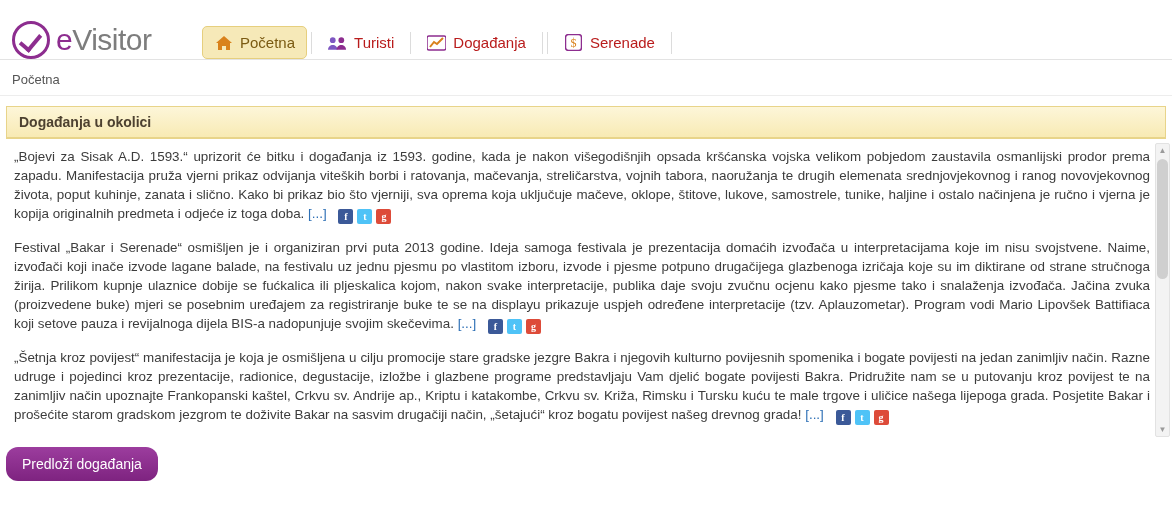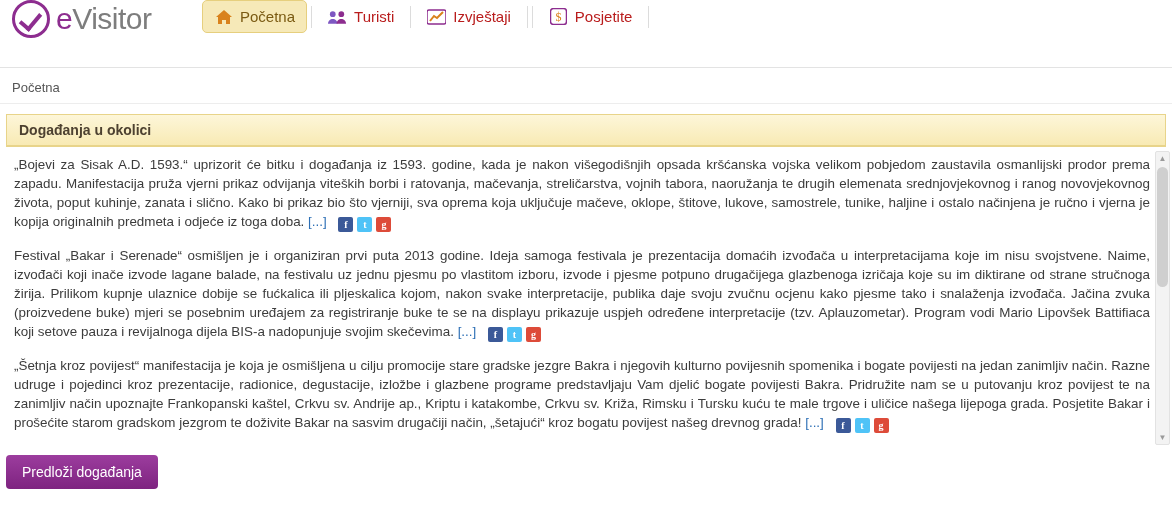--- a/index.html
+++ b/index.html
@@ -11,23 +11,23 @@
     height: 505px;
     background: #ffffff;
     font-family: "Liberation Sans", sans-serif;
     font-size: 13px;
     color: #333;
     overflow: hidden;
   }
 
   
   .header {
-    height: 68px;
-    display: flex;
-    align-items: flex-start;
+    height: 60px;
+    display: flex;
+    align-items: flex-end;
     border-bottom: 1px solid #e3e3e3;
     padding: 0 12px;
     box-sizing: border-box;
   }
   .logo {
     display: flex;
     align-items: center;
     width: 172px;
     flex: 0 0 172px;
   }
@@ -209,21 +209,21 @@
     padding: 6px 0 0 6px;
   }
   .propose-btn {
     display: inline-block;
     background: #8d2d8f;
     background: linear-gradient(#9c3d9e, #7e2380);
     color: #fff;
     font-size: 14px;
     padding: 9px 16px;
     border: none;
-    border-radius: 4px;
+    border-radius: 12px;
     cursor: pointer;
     font-family: "Liberation Sans", sans-serif;
   }
 </style>
 </head>
 <body>
 
 <div class="header">
   <div class="logo">
     <span class="logo-mark"></span>
@@ -257,36 +257,36 @@
 
     <div class="nav-sep"></div>
 
     <div class="nav-item">
       <span class="nav-icon">
         <svg width="19" height="16" viewBox="0 0 19 16">
             <rect x="0" y="1" width="19" height="14" rx="2" fill="#fff" stroke="#8d2d8f" stroke-width="1.5"></rect>
             <polyline points="3,12 7,7 10,9 16,3" fill="none" stroke="#d9821c" stroke-width="2"></polyline>
           </svg>
       </span>
-      <span>Izvještaji</span>
+      <span>Događanja</span>
     </div>
 
     <div class="nav-sep"></div>
 
 
     <div class="nav-sep"></div>
 
     <div class="nav-item">
       <span class="nav-icon">
         <svg width="17" height="17" viewBox="0 0 17 17">
             <rect x="0.5" y="0.5" width="16" height="16" rx="3" fill="#fff" stroke="#8d2d8f" stroke-width="1.5"></rect>
             <text x="8.5" y="13" text-anchor="middle" font-size="12" fill="#d9821c" font-family="Liberation Serif, serif">$</text>
           </svg>
       </span>
-      <span>Posjetite</span>
+      <span>Serenade</span>
     </div>
 
     <div class="nav-sep"></div>
 
 
   </div>
 </div>
 
 <div class="breadcrumb">
   <span>Početna</span>

